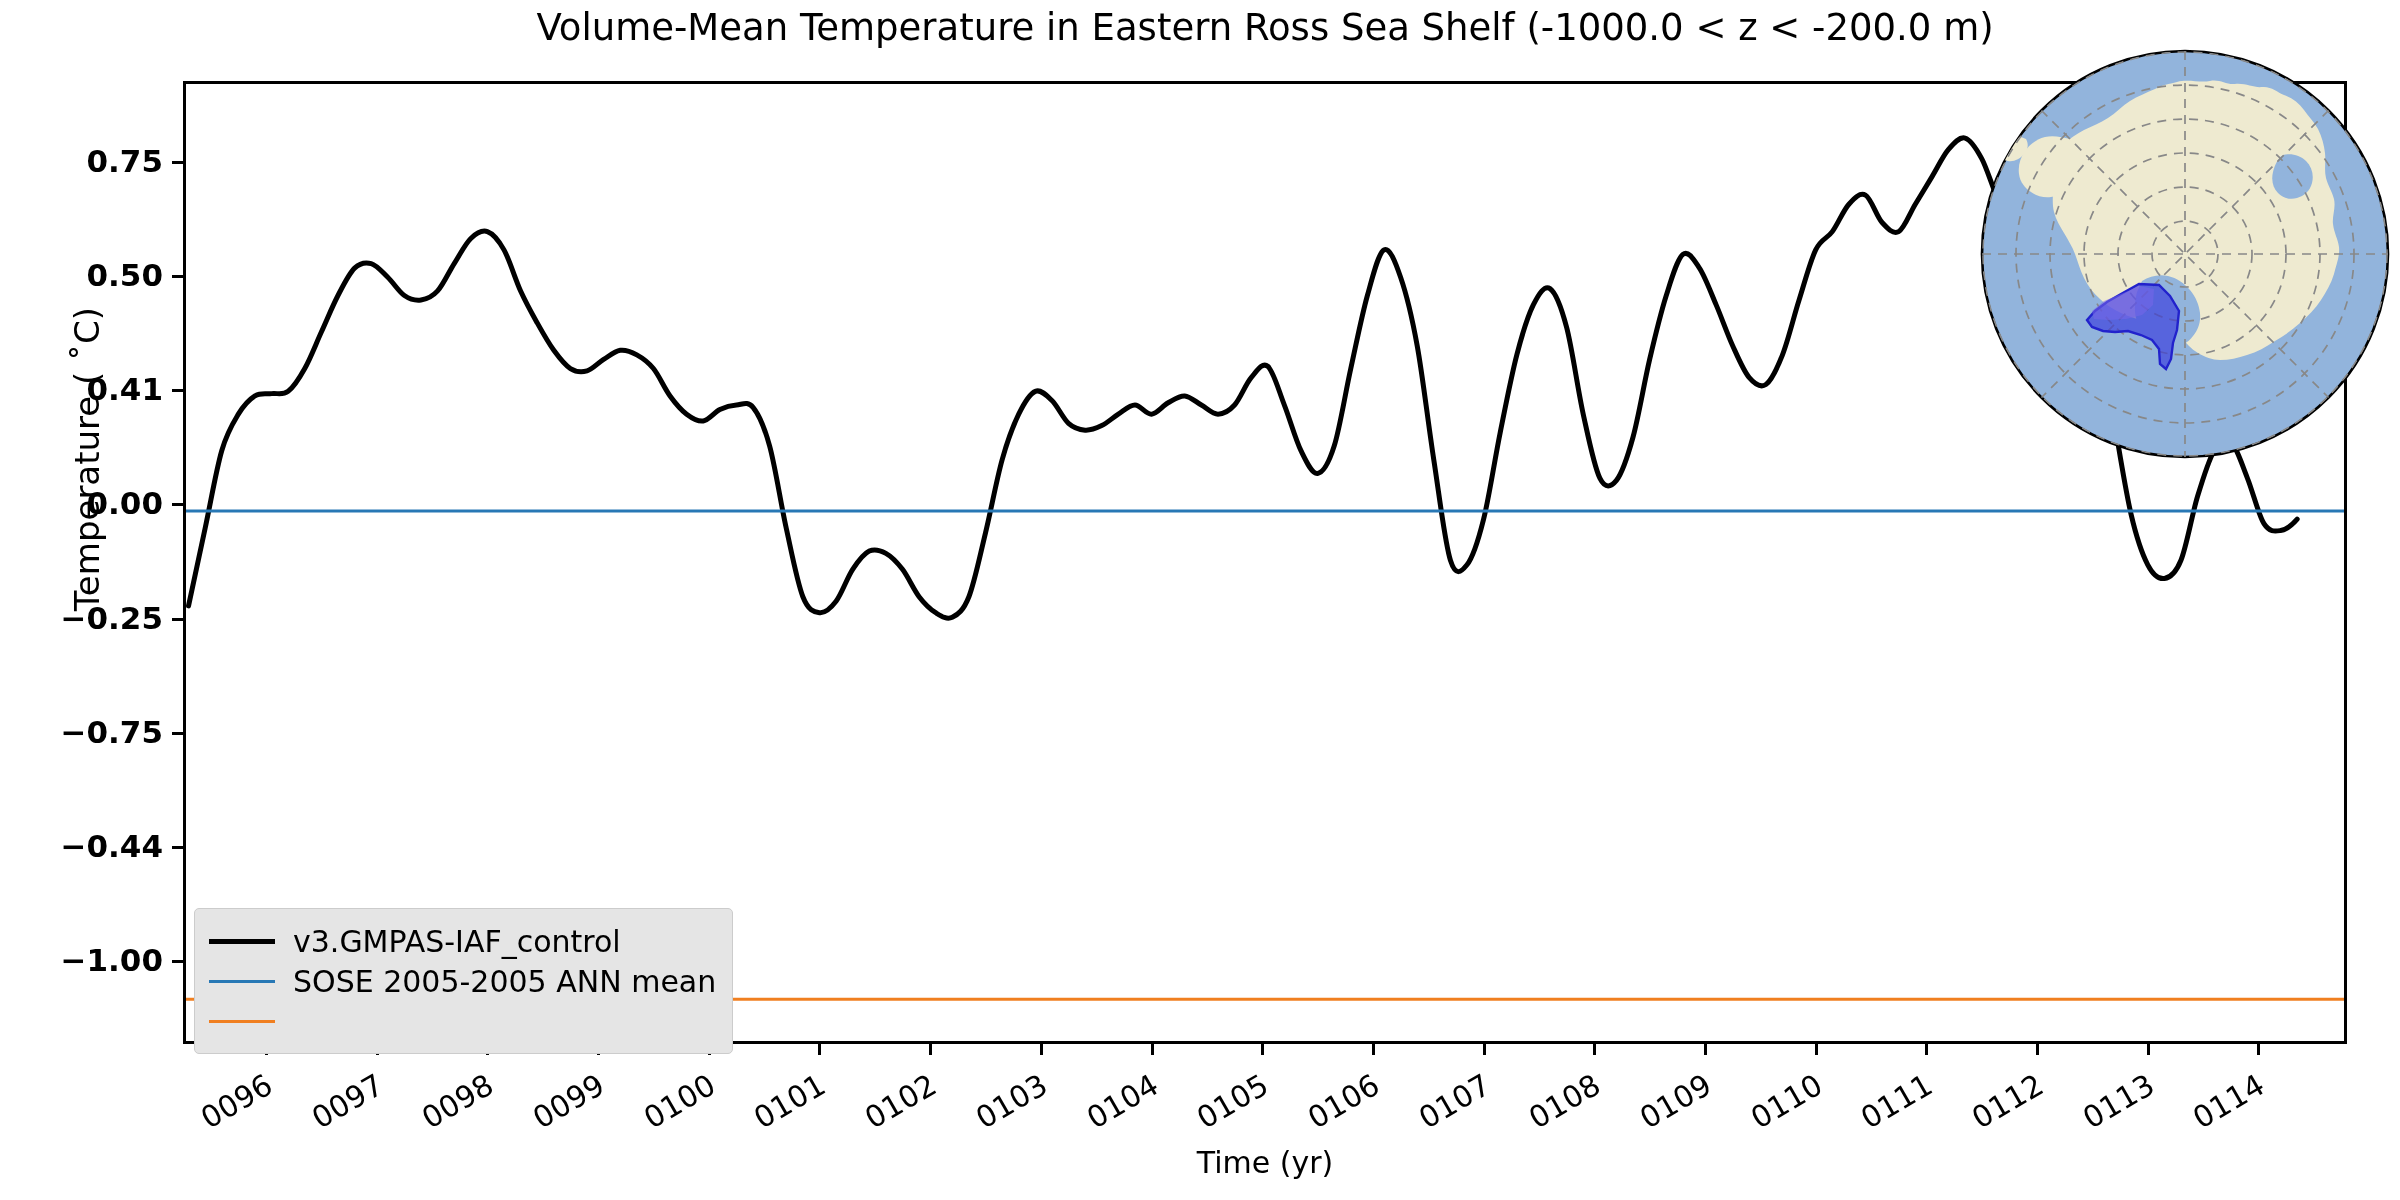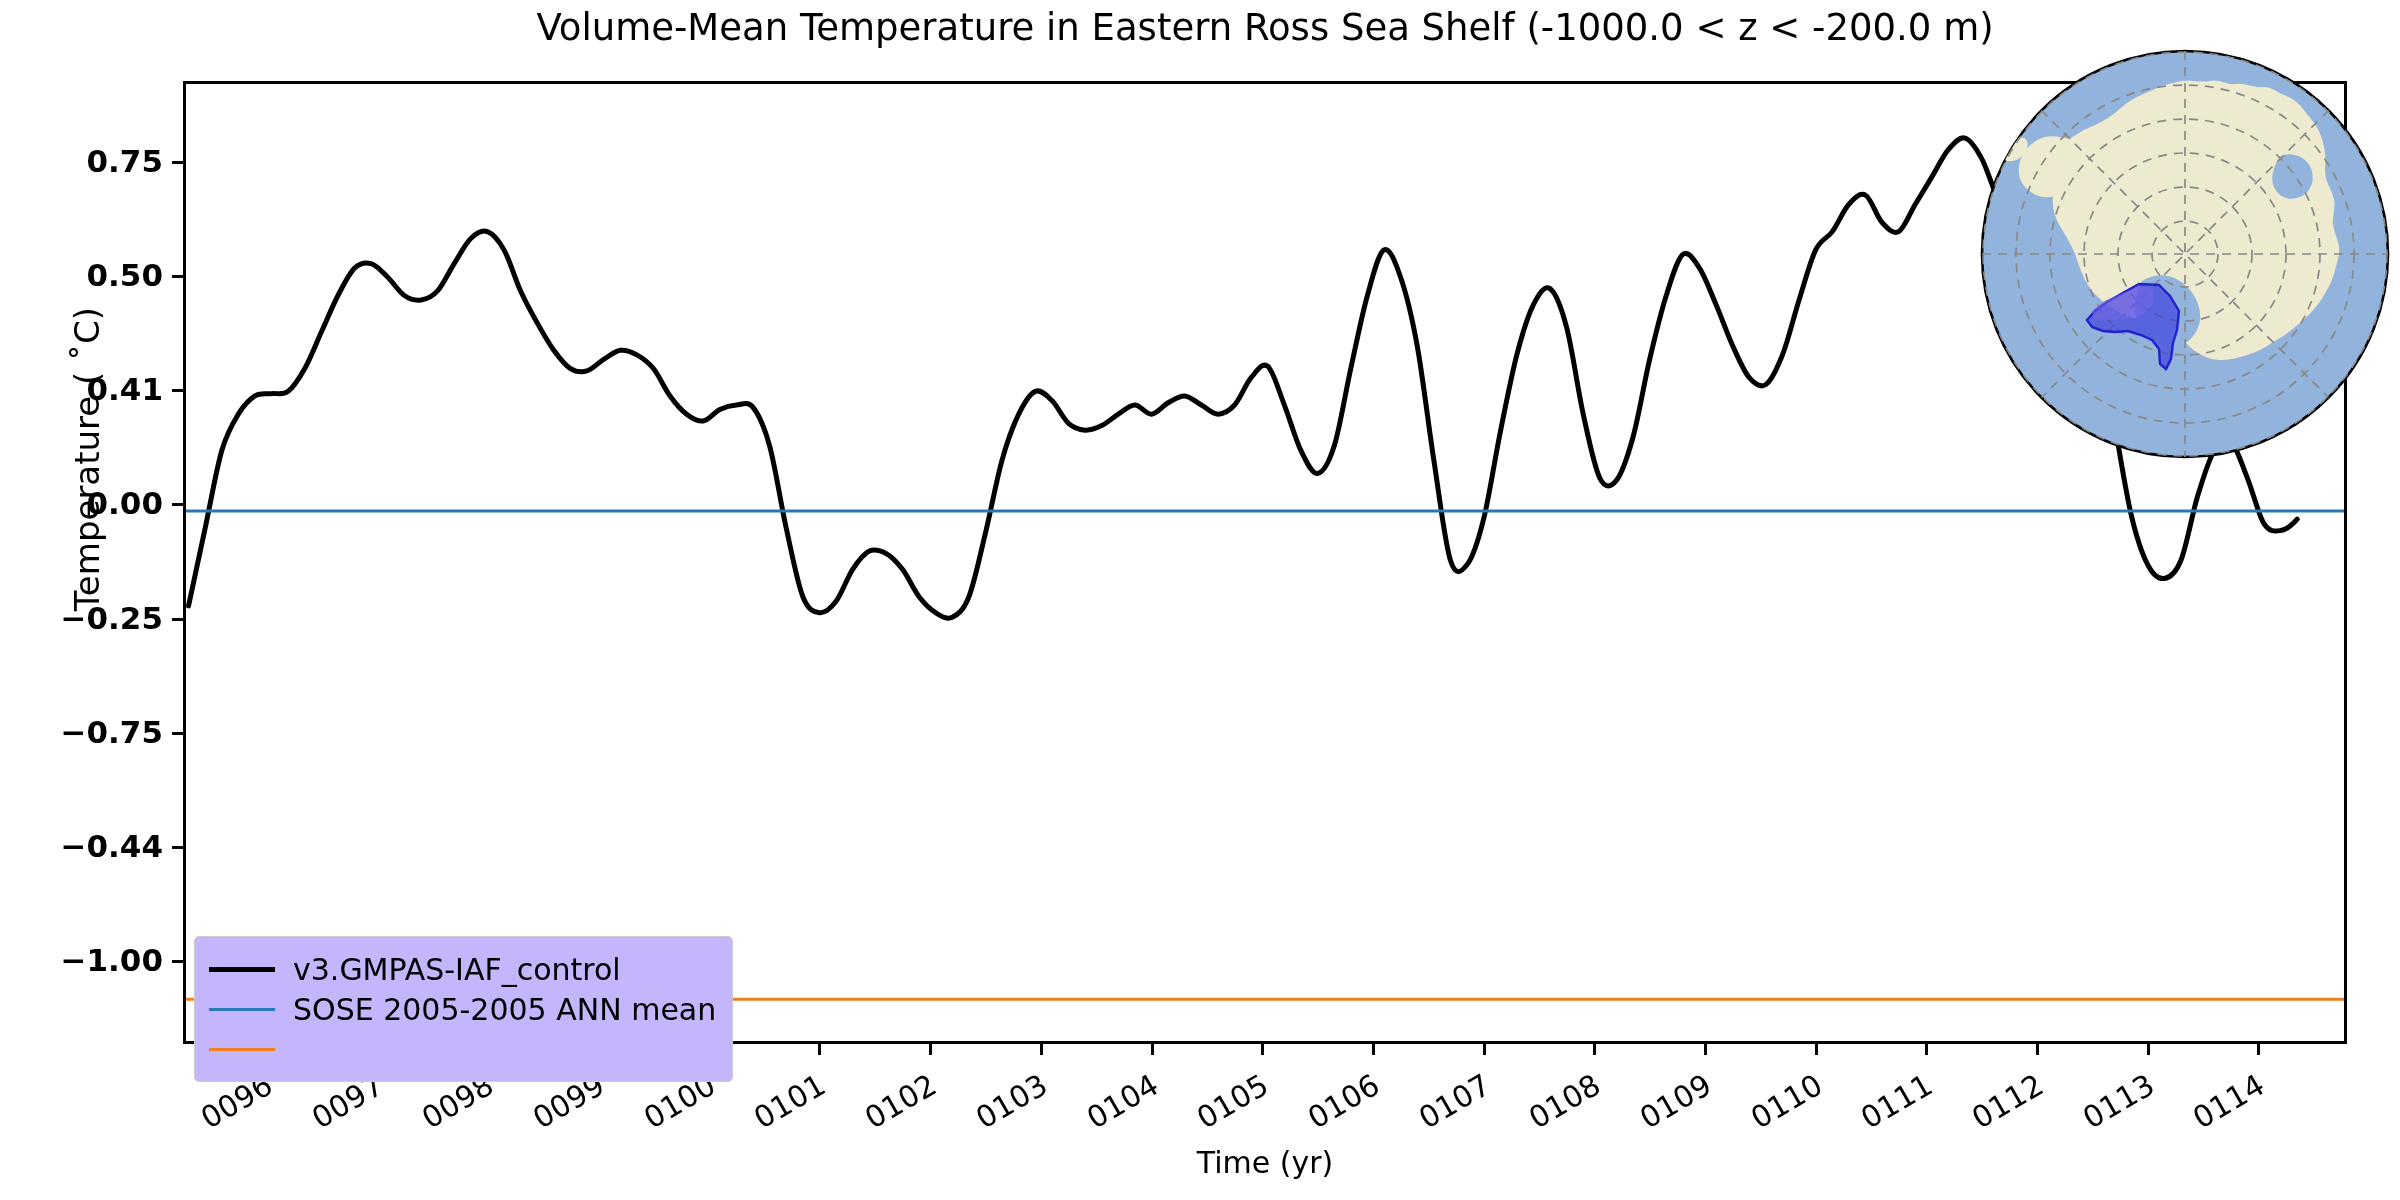--- a/index.html
+++ b/index.html
@@ -138,22 +138,22 @@
     text-align: center;
     font-size: 30px;
     color: #000000;
     white-space: nowrap;
   }
 
   
   #legend {
     position: absolute;
     left: 194px;
-    top: 936px;
-    background: #c4b5fd;
+    top: 908px;
+    background: #e5e5e5;
     border: 1.5px solid #cccccc;
     border-radius: 5px;
     padding: 12px 16px 12px 14px;
     box-sizing: border-box;
   }
   .legend-row {
     display: flex;
     align-items: center;
     height: 40px;
   }

